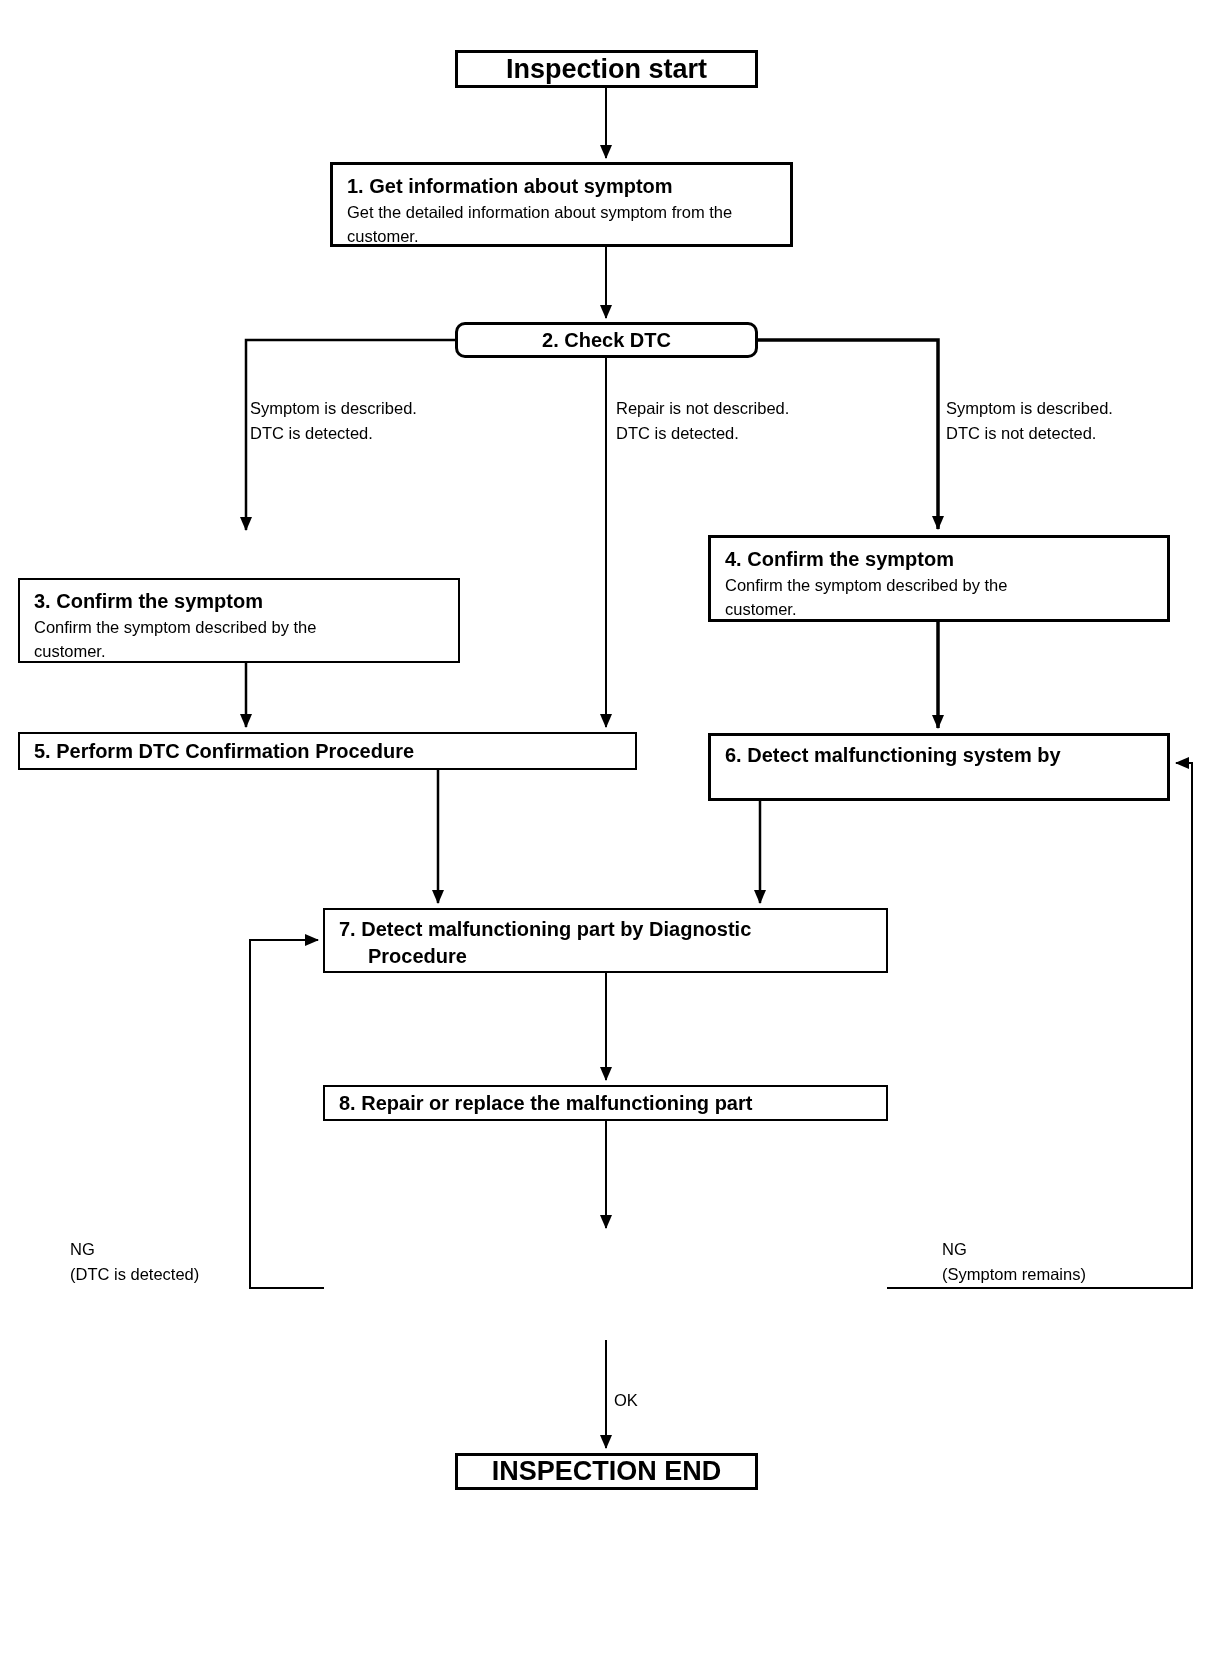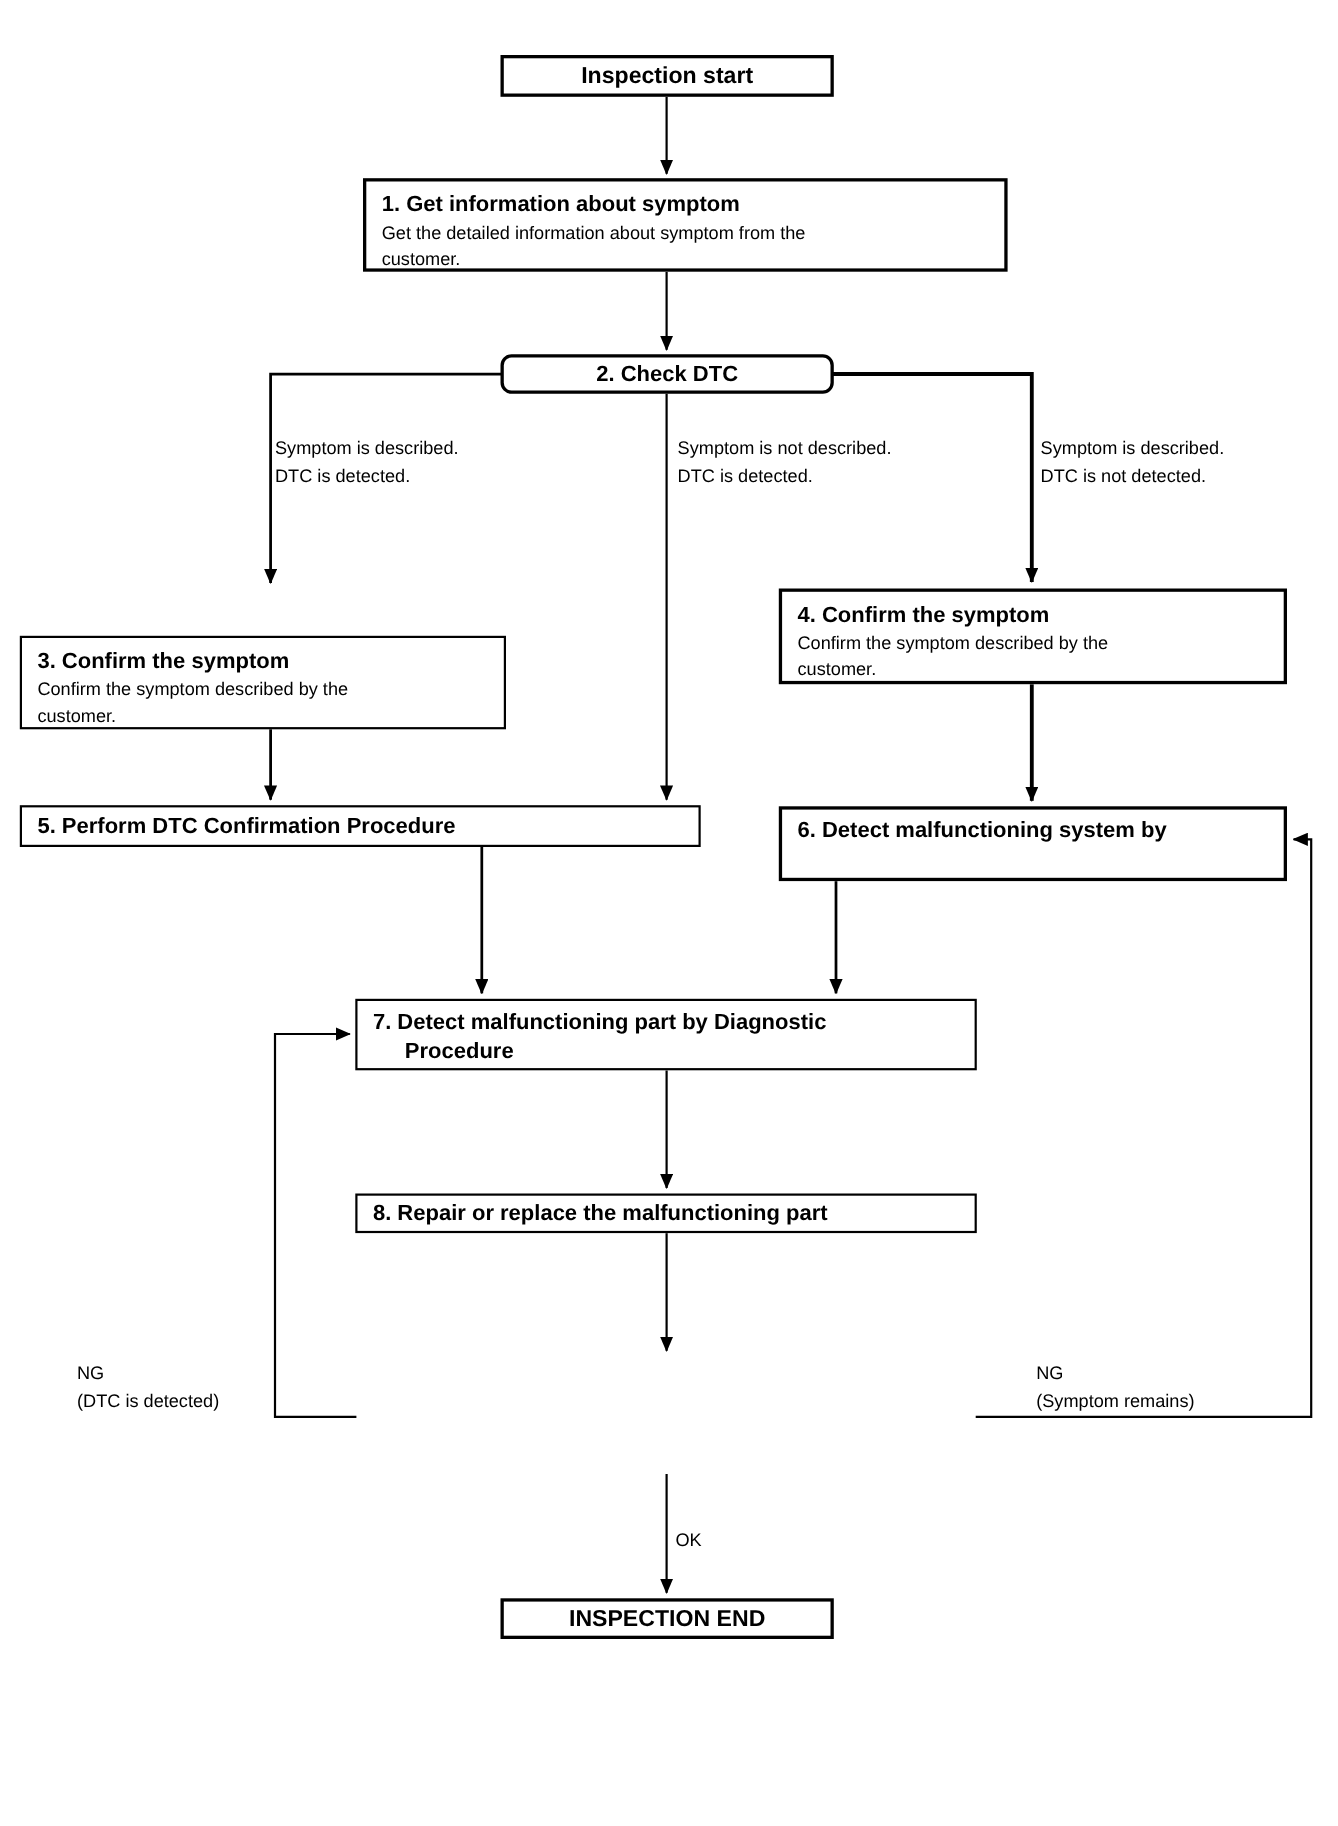--- a/index.html
+++ b/index.html
@@ -13,21 +13,21 @@
   #wires{position:absolute;left:0;top:0;width:1216px;height:1660px;}
   .node{
     position:absolute;
     background:#fff;
     border:2px solid #000;
     box-sizing:border-box;
   }
   .node.heavy{border-width:3px;}
   .terminal{
     display:flex;align-items:center;justify-content:center;
-    font-weight:bold;font-size:21px;
+    font-weight:bold;font-size:27px;
   }
   .single{
     display:flex;align-items:center;justify-content:flex-start;
     padding-left:14px;
     font-weight:bold;font-size:20px;
   }
   .proc{padding:8px 12px 6px 14px;}
   .proc .title{font-weight:bold;font-size:20px;line-height:27px;}
   .proc .title.indent2{padding-left:29px;}
   .proc .body{font-size:16.5px;line-height:24px;}
@@ -61,36 +61,36 @@
     <path d="M606 1121 L606 1228" stroke="#000" stroke-width="2" fill="none" marker-end="url(#arr)"></path>
     <path d="M606 1340 L606 1448" stroke="#000" stroke-width="2" fill="none" marker-end="url(#arr)"></path>
     <path d="M324 1288 L250 1288 L250 940 L318 940" stroke="#000" stroke-width="2" fill="none" marker-end="url(#arr)"></path>
     <path d="M887 1288 L1192 1288 L1192 763 L1176 763" stroke="#000" stroke-width="2" fill="none" marker-end="url(#arr)"></path>
   </svg>
 
   <div class="node heavy terminal" style="left:455px;top:50px;width:303px;height:38px;">
     <span>Inspection start</span>
   </div>
 
-  <div class="node heavy proc" style="left:330px;top:162px;width:586px;height:85px;">
+  <div class="node heavy proc" style="left:330px;top:162px;width:463px;height:85px;">
     <div class="title">1. Get information about symptom</div>
     <div class="body">Get the detailed information about symptom from the</div>
     <div class="body">customer.</div>
   </div>
 
   <div class="node heavy terminal" style="left:455px;top:322px;width:303px;height:36px;font-size:20px;border-radius:10px;">
     <span>2. Check DTC</span>
   </div>
 
   <div class="label" style="left:250px;top:396px;">
     <div>Symptom is described.</div>
     <div>DTC is detected.</div>
   </div>
   <div class="label" style="left:616px;top:396px;">
-    <div>Symptom is not described.</div>
+    <div>Repair is not described.</div>
     <div>DTC is detected.</div>
   </div>
   <div class="label" style="left:946px;top:396px;">
     <div>Symptom is described.</div>
     <div>DTC is not detected.</div>
   </div>
 
   <div class="node proc" style="left:18px;top:535px;width:442px;height:85px;margin-top:43px;">
     <div class="title">3. Confirm the symptom</div>
     <div class="body">Confirm the symptom described by the</div>

